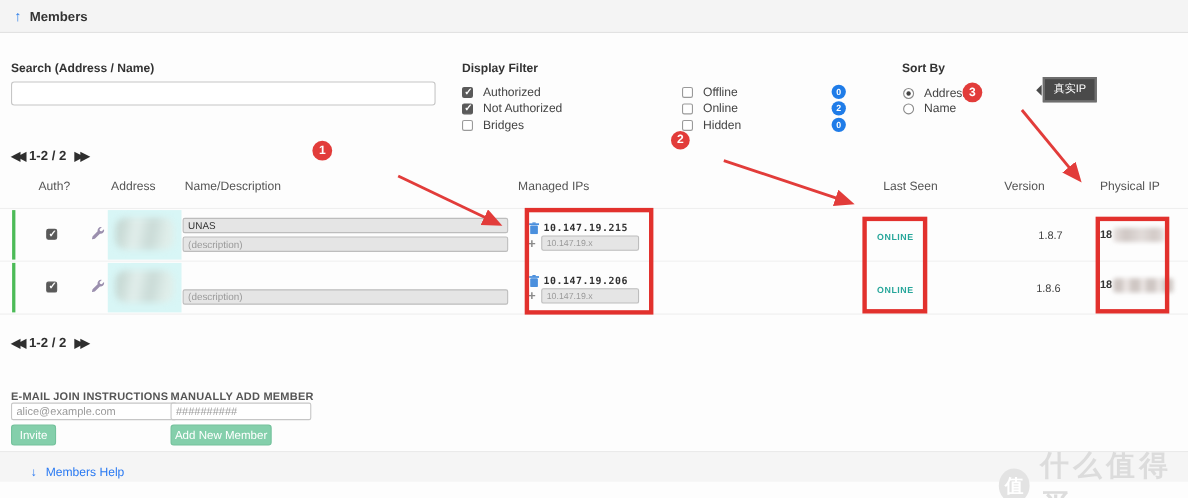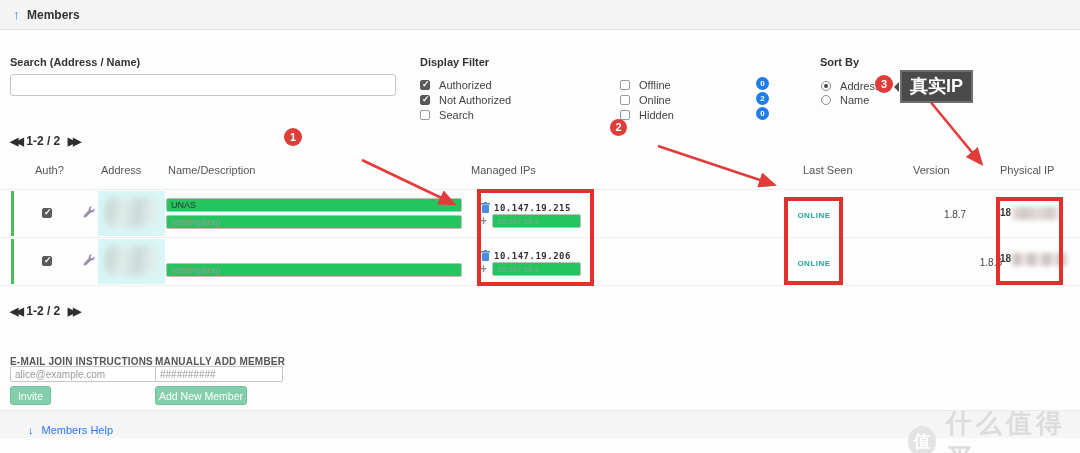--- a/index.html
+++ b/index.html
@@ -33,21 +33,21 @@
   .pager .arr.next { margin-left:4px; }
 
   
   .rowline { position:absolute; left:0; width:1080px; height:1px; background:#efefef; }
   .member-row { position:absolute; left:0; width:1080px; height:47px; background:#fdfdfd; }
   .member-row .greenbar { position:absolute; left:11px; top:1px; bottom:1px; width:3px; background:#4cbb57; }
   .member-row .auth-cb { position:absolute; left:42px; top:18px; }
   .member-row .wrench { position:absolute; left:82px; top:15px; width:14px; height:14px; }
   .addr-blur { position:absolute; left:98px; top:1px; width:67px; height:45px; background:#d8f6f6; }
   .addr-blur .blob { position:absolute; left:7px; top:7px; right:7px; bottom:9px; background:linear-gradient(100deg,#c6d8d3 10%,#e2efec 35%,#c9dad6 60%,#dfeeea 85%); border-radius:9px; filter:blur(3px); }
-  .mini-input { position:absolute; height:14px; border:1px solid #bdbdbd; border-radius:2px; background:#22c55e; font-size:9px; padding:0 4px; color:#333; font-family:"Liberation Sans",sans-serif; }
+  .mini-input { position:absolute; height:14px; border:1px solid #bdbdbd; border-radius:2px; background:#e5e5e5; font-size:9px; padding:0 4px; color:#333; font-family:"Liberation Sans",sans-serif; }
   .mini-input::placeholder { color:#9a9a9a; }
   .ipline { position:absolute; font-family:"DejaVu Sans Mono",monospace; font-size:9px; font-weight:bold; color:#333; letter-spacing:0.5px; }
   .plus { position:absolute; color:#8a8a8a; font-size:12px; font-weight:bold; }
   .online { position:absolute; font-size:8px; font-weight:bold; color:#26a69a; letter-spacing:0.5px; }
   .version { position:absolute; font-size:10px; color:#444; }
   .phys { position:absolute; font-size:10px; font-weight:bold; color:#333; }
   .phys .blob { display:inline-block; width:47px; height:13px; margin-left:1px; vertical-align:middle; border-radius:3px; background:linear-gradient(90deg,#e6e0de 0%,#cfc7c4 25%,#e2dcda 55%,#d2cac7 80%,#e8e2e0 100%); filter:blur(2px); }
   .phys .blob.b2 { width:55px; background:repeating-linear-gradient(90deg,#cfc7c4 0 9px,#e8e2e0 9px 15px); }
 
   
@@ -60,21 +60,21 @@
   .help .dn { font-weight:bold; margin-right:8px; }
 
   
   .wm { position:absolute; left:908px; top:406px; display:flex; align-items:center; }
   .wm .circ { width:31px; height:31px; border-radius:50%; background:#e3e3e3; color:#fff; font-weight:bold; font-size:17px; text-align:center; line-height:31px; }
   .wm .txt { margin-left:10px; font-size:26px; font-weight:bold; color:#dcdcdc; letter-spacing:4px; }
 
   
   .redbox { position:absolute; border:4px solid #e2312d; pointer-events:none; }
   .numcirc { position:absolute; width:18px; height:18px; border-radius:50%; background:#e23c3a; color:#fff; font-size:11px; font-weight:bold; text-align:center; line-height:18px; z-index:30; }
-  .tip { position:absolute; background:#4a4a4a; border:2px solid #6e6e6e; color:#fff; font-size:18px; font-weight:bold; padding:2px 8px 3px; z-index:30; white-space:nowrap; }
+  .tip { position:absolute; background:#4a4a4a; border:2px solid #6e6e6e; color:#fff; font-size:10px; font-weight:normal; padding:2px 8px 3px; z-index:30; white-space:nowrap;margin-left:48px; }
   .tip::before { content:""; position:absolute; left:-8px; top:50%; margin-top:-5px; border:5px solid transparent; border-right-color:#4a4a4a; border-left:0; }
   svg.arrows { position:absolute; left:0; top:0; width:1080px; height:453px; pointer-events:none; z-index:25; }
 </style>
 </head>
 <body>
 
 <div id="app">
 
   <div class="topbar">
     <span class="uparrow">↑</span>
@@ -89,21 +89,21 @@
   <div class="opt-row" style="left:420px; top:78px;">
     <span class="cb checked"></span>
     <span class="lbl">Authorized</span>
   </div>
   <div class="opt-row" style="left:420px; top:93px;text-align:center;">
     <span class="cb checked"></span>
     <span class="lbl">Not Authorized</span>
   </div>
   <div class="opt-row" style="left:420px; top:108px;">
     <span class="cb"></span>
-    <span class="lbl">Search</span>
+    <span class="lbl">Bridges</span>
   </div>
 
   <div class="opt-row" style="left:620px; top:78px;">
     <span class="cb"></span>
     <span class="lbl">Offline</span>
   </div>
   <div class="opt-row" style="left:620px; top:93px;">
     <span class="cb"></span>
     <span class="lbl">Online</span>
   </div>
@@ -181,21 +181,21 @@
     <input class="mini-input" style="left: 166px; top: 25px; width: 296px;" placeholder="(description)">
     <svg style="position:absolute; left:481px; top:12px; width:9px; height:11px;" viewBox="0 0 9 11">
       <rect x="1" y="3" width="7" height="8" rx="1" fill="#4a8fdd"></rect>
         <rect x="0" y="1" width="9" height="1.6" fill="#4a8fdd"></rect>
         <rect x="3" y="0" width="3" height="1.4" fill="#4a8fdd"></rect>
     </svg>
     <div class="ipline" style="left:494px; top:13px;">10.147.19.206</div>
     <span class="plus" style="left:480px; top:24px;">+</span>
     <input class="mini-input" style="left: 492px; top: 24px; width: 89px; font-size: 8px;" placeholder="10.147.19.x">
     <div class="online" style="left:784px; top:21px; width:60px; text-align:center;">ONLINE</div>
-    <div class="version" style="left:942px; top:19px; width:60px; text-align:right;">1.8.6</div>
+    <div class="version" style="left:942px; top:19px; width:60px; text-align:left;">1.8.6</div>
     <div class="phys" style="left:1000px; top:15px;">
       <span>18</span><span class="blob b2"></span>
     </div>
   </div>
   <div class="rowline" style="top:285px;"></div>
 
   <div class="pager" style="left:10px; top:304px;">
     <span class="arr">◀◀</span>
     <span>1-2 / 2</span>
     <span class="arr next">▶▶</span>

